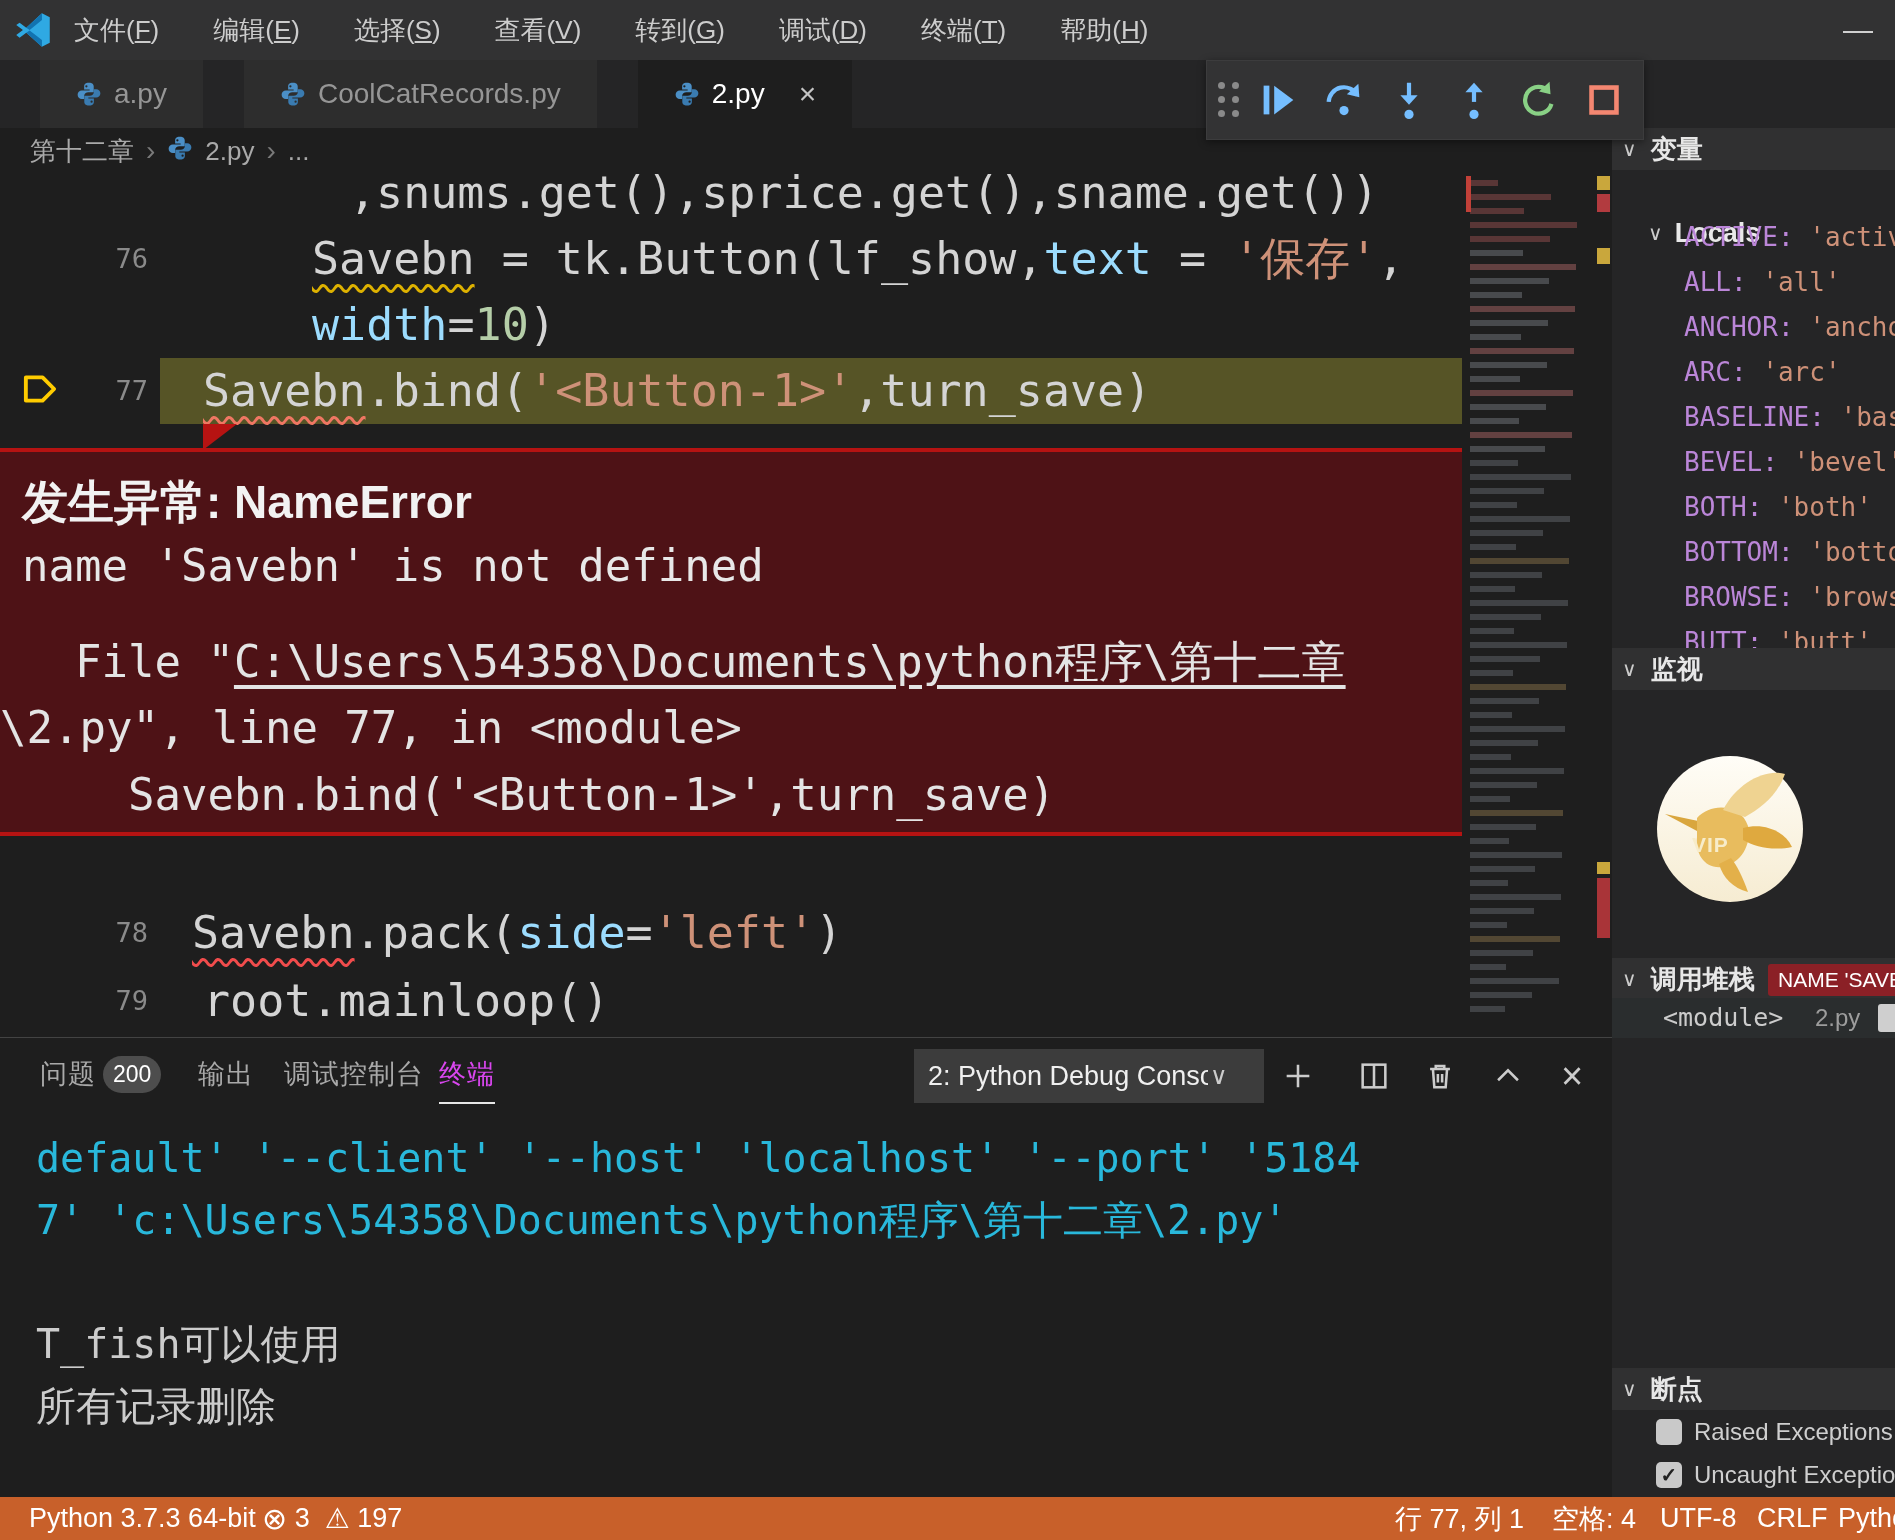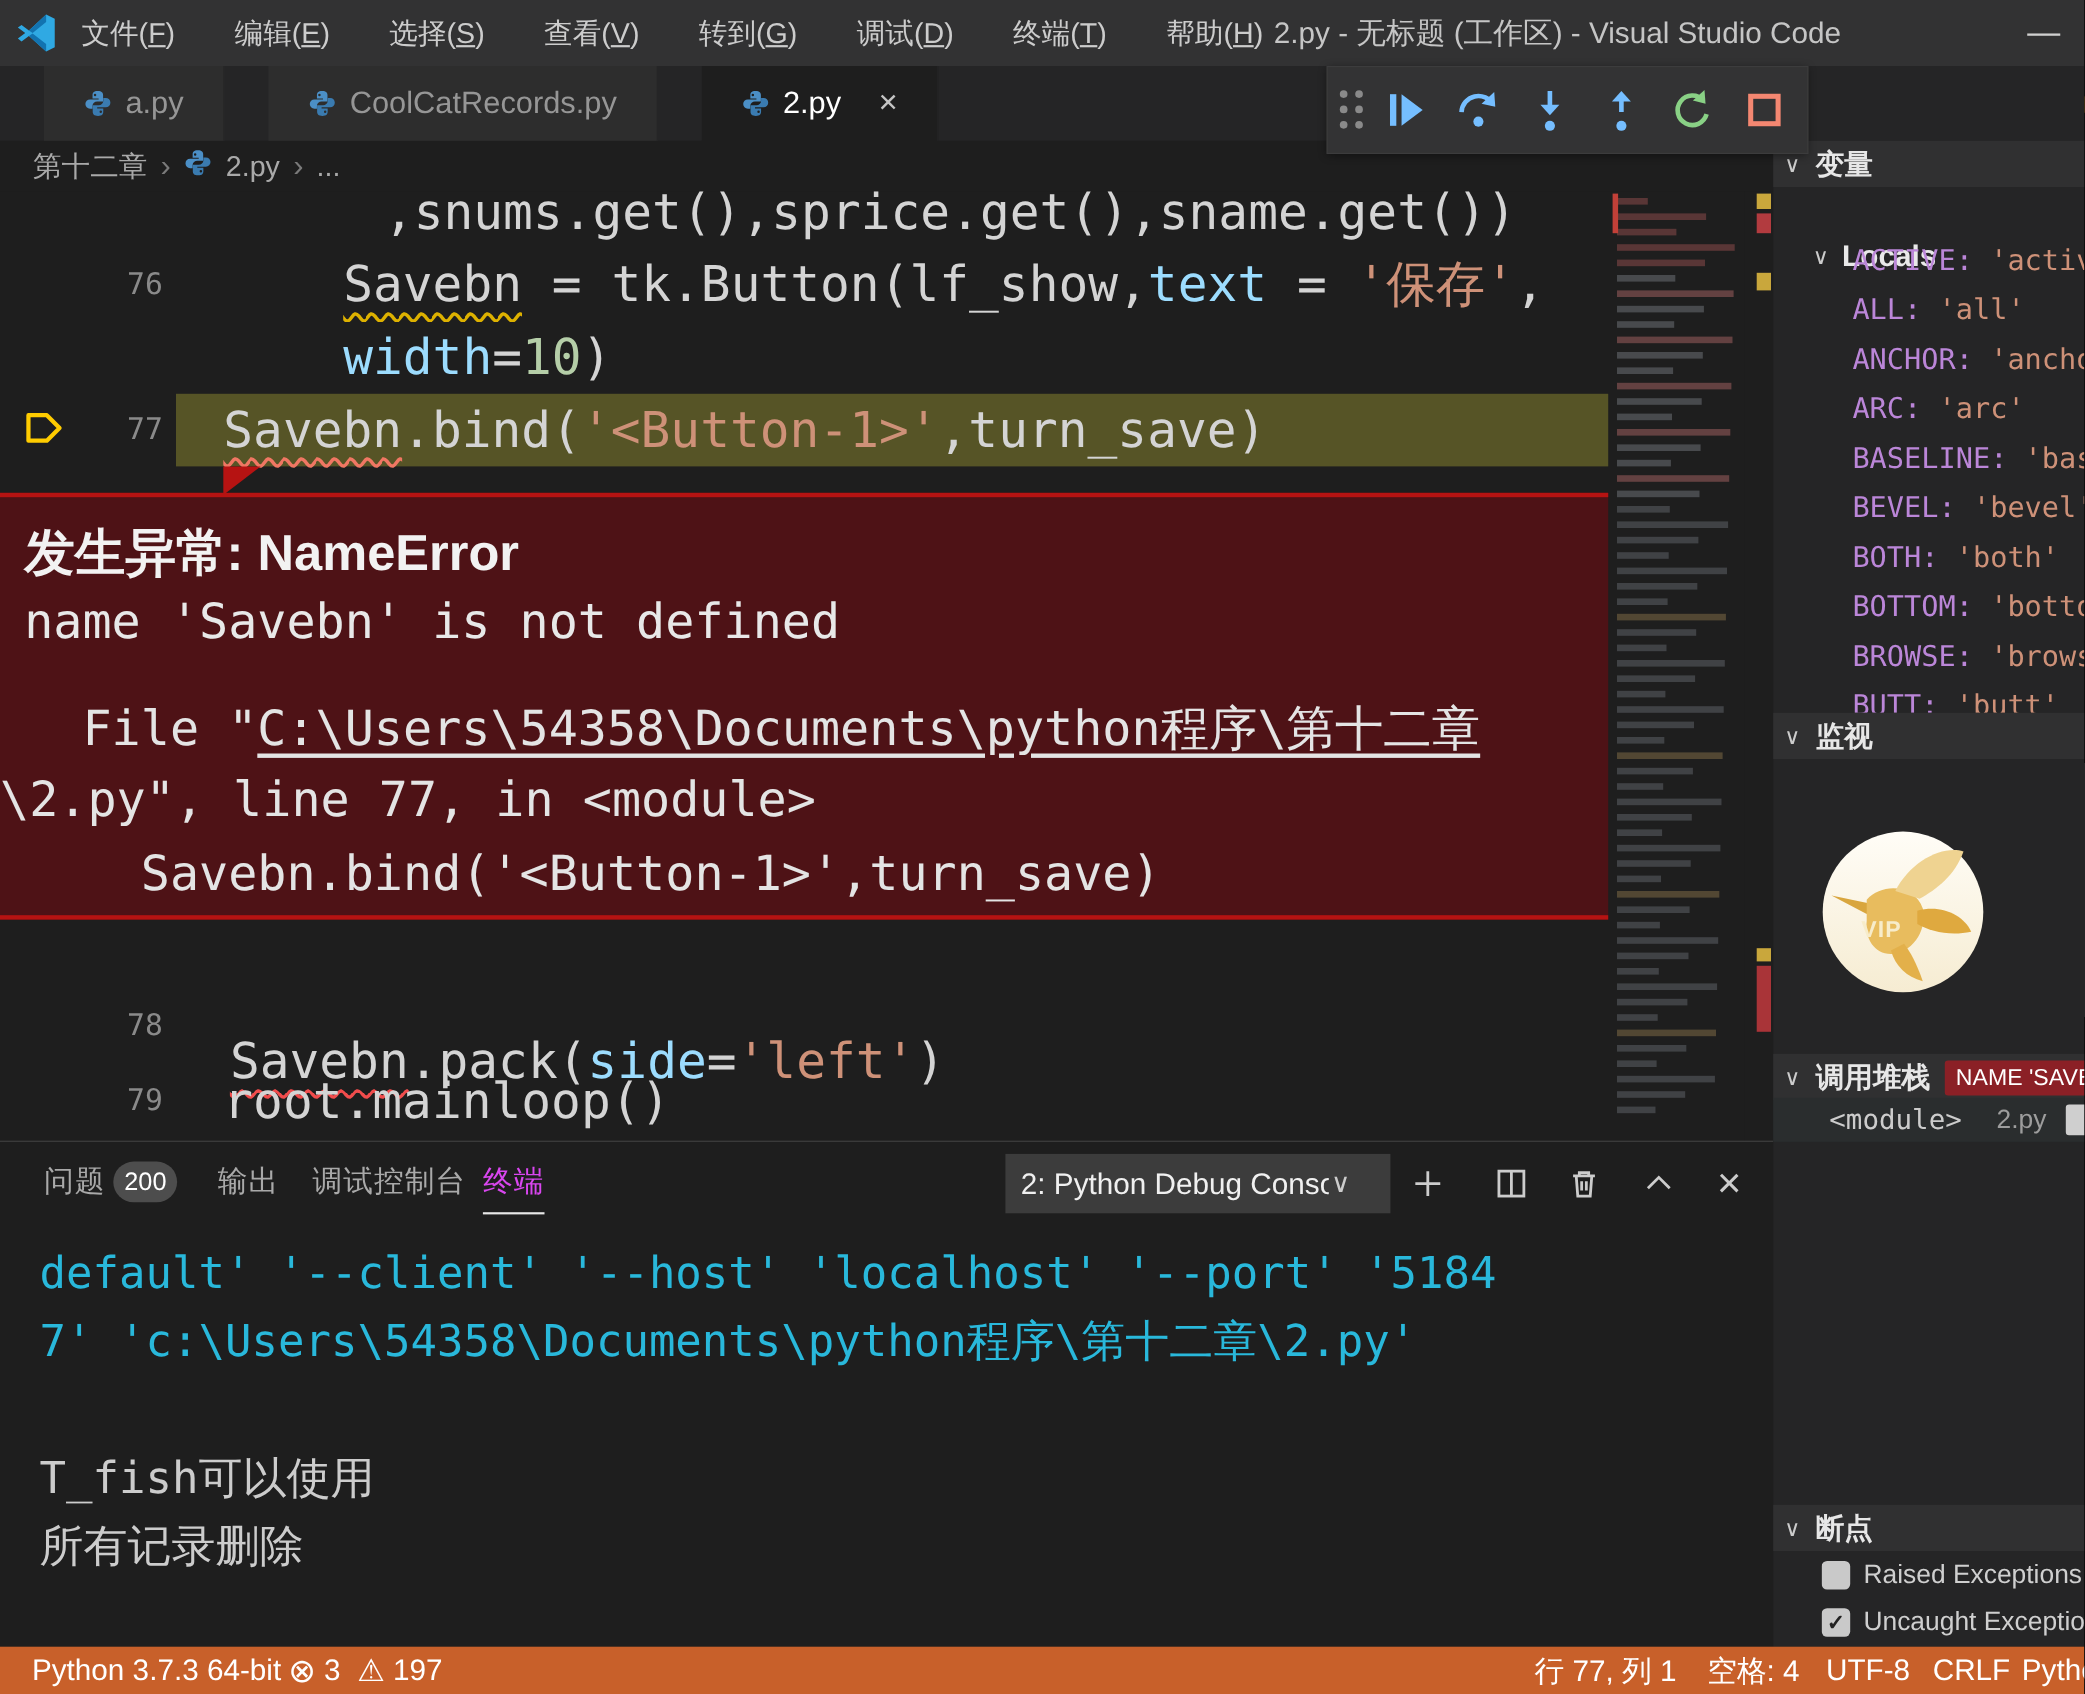--- a/index.html
+++ b/index.html
@@ -121,21 +121,20 @@
     <div id="menus">
         <span class="menu-item">文件(<u>F</u>)</span>
         <span class="menu-item">编辑(<u>E</u>)</span>
         <span class="menu-item">选择(<u>S</u>)</span>
         <span class="menu-item">查看(<u>V</u>)</span>
         <span class="menu-item">转到(<u>G</u>)</span>
         <span class="menu-item">调试(<u>D</u>)</span>
         <span class="menu-item">终端(<u>T</u>)</span>
         <span class="menu-item">帮助(<u>H</u>)</span>
       </div>
-    <div id="window-title">2.py - 无标题 (工作区) - Visual Studio Code</div>
     <div id="min-btn">—</div>
   </div>
 
   <div id="tabbar">
       <div class="tab">
         <span class="tab-icon">
           <svg width="26" height="26" viewBox="0 0 16 16">
             <path fill="#4b8fc6" d="M7.9,1 C5.6,1 5,2 5,3.3 V5.2 H8.4 V5.8 H3.6 C2.1,5.8 1,6.9 1,8.4 C1,9.9 2.1,11 3.6,11 H5 V9.3 C5,7.9 6.2,6.9 7.6,6.9 H10.9 V3.3 C10.9,2 10.2,1 7.9,1 Z M6.4,2.6 a0.7,0.7 0 1 1 0,1.4 a0.7,0.7 0 0 1 0,-1.4 Z"></path>
             <path fill="#3a7bb0" d="M8.1,15 C10.4,15 11,14 11,12.7 V10.8 H7.6 V10.2 H12.4 C13.9,10.2 15,9.1 15,7.6 C15,6.1 13.9,5 12.4,5 H11 V6.7 C11,8.1 9.8,9.1 8.4,9.1 H5.1 V12.7 C5.1,14 5.8,15 8.1,15 Z M9.6,13.4 a0.7,0.7 0 1 1 0,-1.4 a0.7,0.7 0 0 1 0,1.4 Z"></path>
           </svg>
@@ -254,21 +253,21 @@
         <div class="code-row" style="top: 184px;">
           <div class="hl-band"></div>
           <div class="gutter-num">77</div>
           <svg id="dbg-arrow" width="36" height="34" viewBox="0 0 28 26">
             <path d="M3,4 L16,4 L25,13 L16,22 L3,22 Z" fill="none" stroke="#ffcc00" stroke-width="3" stroke-linejoin="round"></path>
           </svg>
           <span class="code-text" style="left: 203px;"><span class="tok-default sq-orange">Savebn</span><span class="tok-default">.bind(</span><span class="tok-string">'&lt;Button-1&gt;'</span><span class="tok-default">,turn_save)</span></span>
         </div>
         <div class="code-row" style="top: 726px;">
           <div class="gutter-num">78</div>
-          <span class="code-text" style="left: 209px; margin-top: 32px;"><span class="tok-default sq-red">Savebn</span><span class="tok-default">.pack(</span><span class="tok-param">side</span><span class="tok-default">=</span><span class="tok-string">'left'</span><span class="tok-default">)</span></span>
+          <span class="code-text" style="left: 192px;"><span class="tok-default sq-red">Savebn</span><span class="tok-default">.pack(</span><span class="tok-param">side</span><span class="tok-default">=</span><span class="tok-string">'left'</span><span class="tok-default">)</span></span>
         </div>
         <div class="code-row" style="top: 794px;">
           <div class="gutter-num">79</div>
           <span class="code-text" style="left: 203px;"><span class="tok-default">root.mainloop()</span></span>
         </div>
       </div>
     <div id="exc-pointer"></div>
     <div id="exception">
       <div id="exc-title">发生异常: NameError</div>
       <div id="exc-msg">name 'Savebn' is not defined</div>

